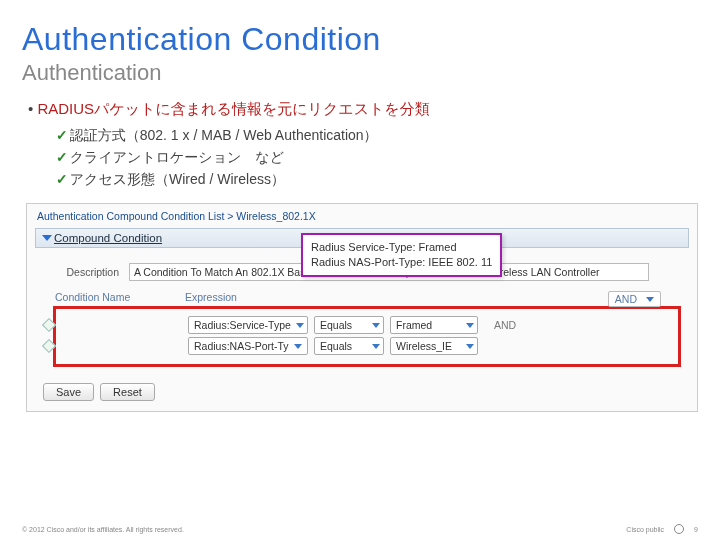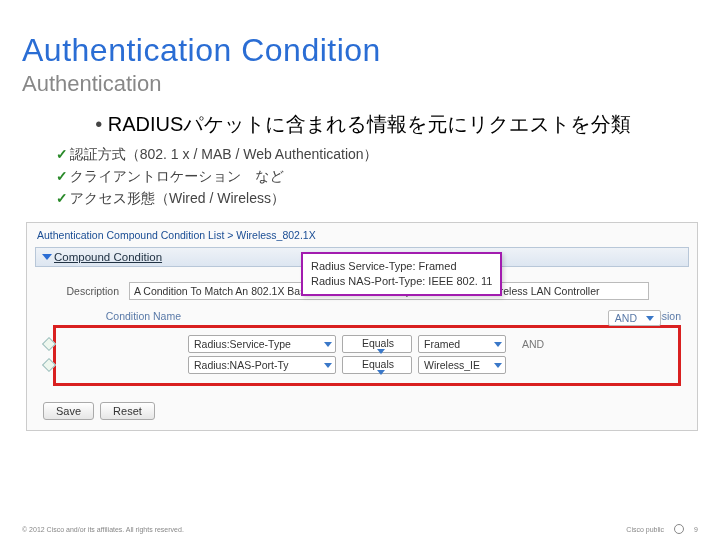--- a/index.html
+++ b/index.html
@@ -1,44 +1,44 @@
 <!DOCTYPE html>
 <html><head>
 <meta charset="utf-8">
 <style>
   * { box-sizing: border-box; margin: 0; padding: 0; }
   body { width: 720px; height: 540px; font-family: Arial, sans-serif; background: #fff; position: relative; overflow: hidden; }
-  .slide { padding: 32px 22px 0 22px; }
+  .slide { padding: 21px 22px 0 22px; }
   .title { font-size: 32px; color: #2a6dd4; letter-spacing: .5px; font-weight: 400; margin-bottom: 2px; }
   .subtitle { font-size: 22px; color: #888; margin-bottom: 14px; }
-  .bullet-l1 { font-size: 20px; color: #000000; margin: 4px 0 8px 6px; text-align: center; }
+  .bullet-l1 { font-size: 15px; color: #b91c1c; margin: 4px 0 8px 6px; }
   .bullet-l1::before { content: "• "; color: #444; }
   .bullet-l2 { font-size: 14px; color: #444; margin: 4px 0 4px 34px; }
   .check { color: #2a8a2a; font-weight: bold; margin-right: 2px; }
   .ui-panel { margin: 14px 0 0 4px; border: 1px solid #ccc; background: #fafafa; padding: 0; position: relative; }
   .breadcrumb { font-size: 10.5px; color: #1a4d94; padding: 6px 10px 2px 10px; }
   .section-bar { background: linear-gradient(#eef2f7,#dde6f1); border: 1px solid #b8c7d8; margin: 4px 8px 0 8px; padding: 3px 8px; font-size: 11.5px; color: #234; display: flex; align-items: center; gap: 4px; text-decoration: underline; }
   .tri { width:0; height:0; border-top:5px solid transparent; border-bottom:5px solid transparent; border-left:6px solid #2a6dd4; transform: rotate(90deg); }
   .form-area { padding: 10px 16px 8px 24px; }
   .row { display: flex; align-items: center; margin: 5px 0; font-size: 10.5px; color: #555; }
   .lbl { width: 78px; text-align: right; padding-right: 10px; }
   .req { color: #c00; margin-right: 2px; }
   input.txt { height: 18px; border: 1px solid #bbb; background: #fff; padding: 1px 4px; font-size: 10.5px; color: #333; }
   .txt.name { width: 118px; }
   .txt.desc { width: 520px; }
-  .cond-header { display: flex; font-size: 10.5px; color: #5a7aa8; margin: 10px 0 3px 4px; gap: 20px; text-align: right; }
+  .cond-header { display: flex; font-size: 10.5px; color: #5a7aa8; margin: 10px 0 3px 4px; gap: 4px; }
   .ch1 { width: 126px; }
   .ch2 { flex: 1; }
   .red-box { border: 3px solid #d92020; padding: 4px 6px 6px 6px; margin-left: 2px; }
   .cond-row { display: flex; align-items: center; gap: 6px; margin: 3px 0; }
   .diamond { width: 10px; height: 10px; border: 1px solid #9bb; transform: rotate(45deg); background: #eef7ee; margin: 0 6px 0 -18px; }
   .sel { display: inline-flex; align-items: center; background: #fff; border: 1px solid #aaa; border-radius: 2px; padding: 1px 3px 1px 5px; font-size: 10.5px; color: #333; height: 18px; }
   .dd { width: 0; height: 0; border-left: 4px solid transparent; border-right: 4px solid transparent; border-top: 5px solid #3a78c8; margin-left: 5px; }
-  .sel.s1 { width: 148px; justify-content: space-between; }
-  .sel.s2 { width: 70px; justify-content: space-between; flex-direction: column; }
+  .sel.s1 { width: 120px; justify-content: flex-start; }
+  .sel.s2 { width: 70px; justify-content: space-between; }
   .sel.s3 { width: 88px; justify-content: space-between; }
   .and-pill { position: absolute; right: 20px; top: 0; background: #fff; border: 1px solid #bbb; border-radius: 2px; padding: 1px 6px; font-size: 10.5px; display: flex; align-items: center; gap: 4px; }
   .and-side { font-size: 10.5px; color: #777; margin-left: 10px; }
   .cond-wrap { position: relative; }
   .callout { position: absolute; top: -58px; left: 250px; background: #fff; border: 2px solid #a21caf; padding: 5px 8px; font-size: 11px; color: #333; line-height: 1.35; box-shadow: 2px 2px 4px rgba(0,0,0,.15); }
   .buttons { display: flex; gap: 6px; padding: 8px 16px 10px 16px; }
   .btn { background: linear-gradient(#fff,#e6e6e6); border: 1px solid #aaa; border-radius: 3px; padding: 2px 12px; font-size: 11px; color: #333; }
   .footer { position: absolute; bottom: 6px; left: 22px; right: 22px; display: flex; justify-content: space-between; align-items: center; font-size: 7px; color: #888; }
   .globe { width: 10px; height: 10px; border: 1px solid #888; border-radius: 50%; }
 </style>

